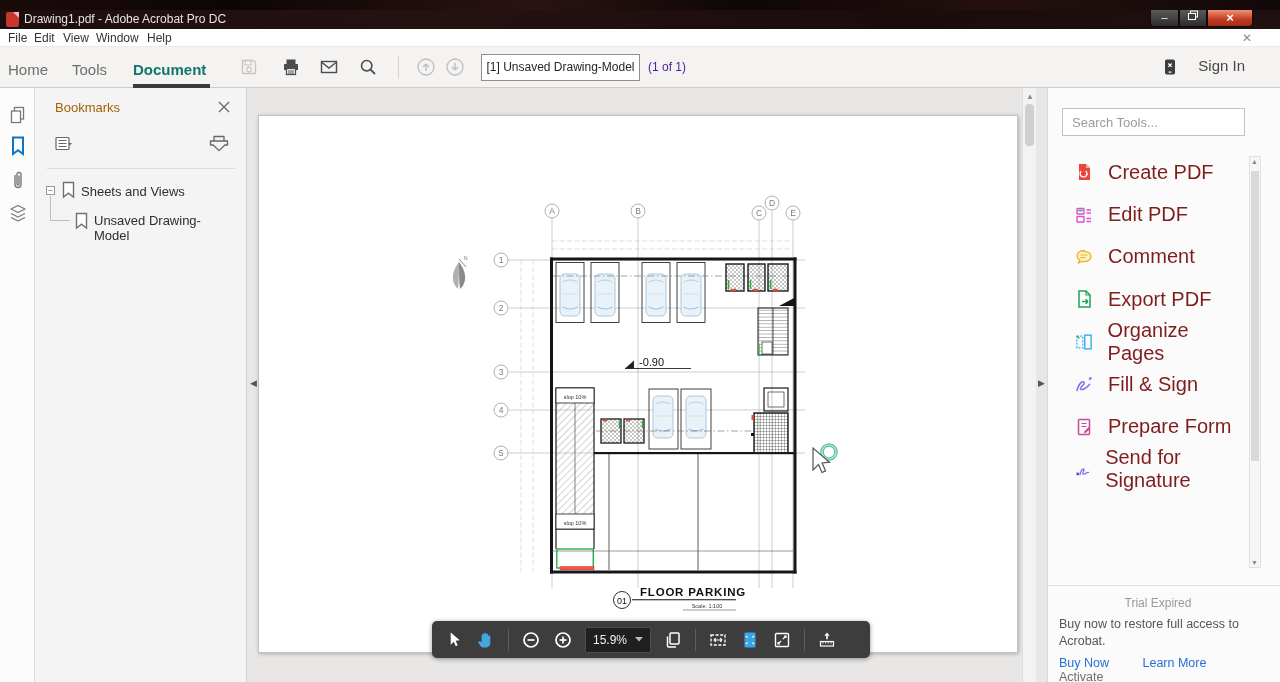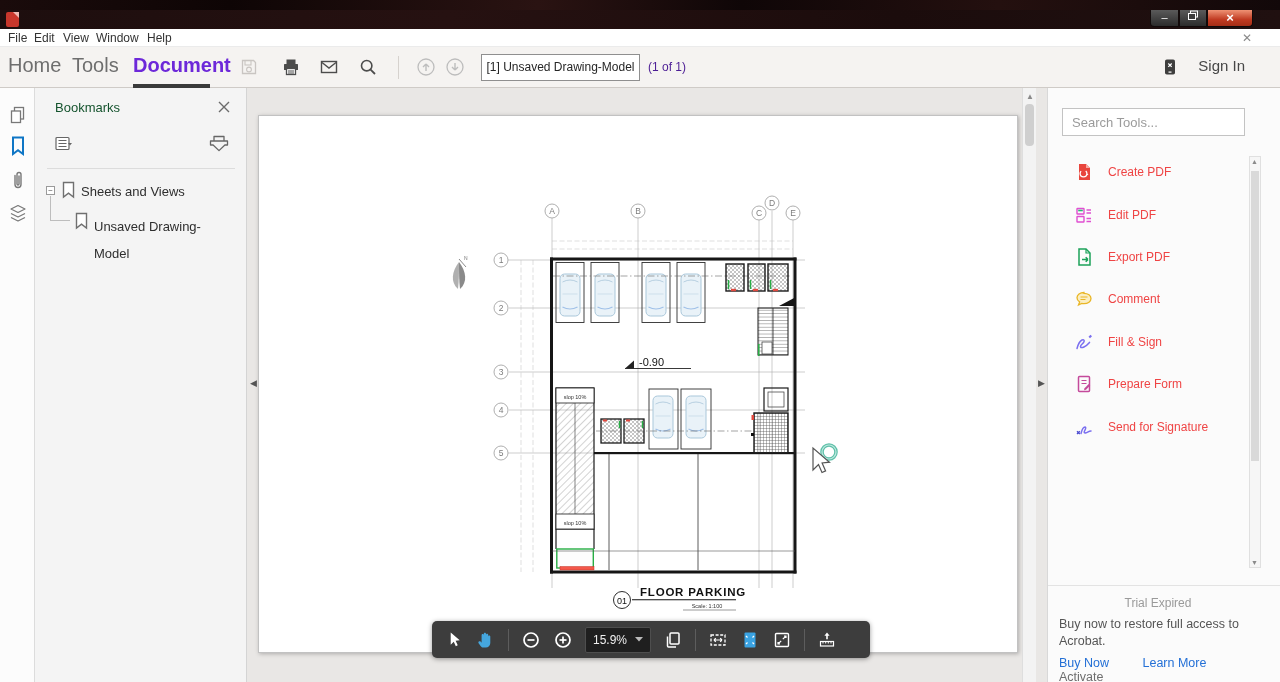--- a/index.html
+++ b/index.html
@@ -27,37 +27,37 @@
     font-weight:bold; font-size:13px; }
 
   
   .menubar { left:0; top:29px; width:1280px; height:18px; background:#ffffff; border-bottom:1px solid #ebebeb;
     font-size:12px; color:#333; }
   .menubar span.mi { position:absolute; top:2px; cursor:default; }
   .menu-close { position:absolute; right:28px; top:2px; color:#8a8a8a; font-size:12px; }
 
   
   .toolbar { left:0; top:47px; width:1280px; height:41px; background:#f5f3f1; border-bottom:1px solid #cfcbc7; }
-  .tab { position:absolute; top:7px; font-size:20px; color:#6e6e6e; }
-  .tab.active { color:#6d28d9; font-weight:bold; }
+  .tab { position:absolute; top:14px; font-size:15px; color:#6e6e6e; }
+  .tab.active { color:#0f766e; font-weight:bold; }
   .tab-underline { position:absolute; left:133px; top:37px; width:77px; height:4px; background:#3a3a3a; }
   .tbicon { position:absolute; top:10px; width:20px; height:20px; }
   .tbsep { position:absolute; left:398px; top:9px; width:1px; height:23px; background:#d6d2ce; }
   .pagebox { position:absolute; left:481px; top:7px; width:159px; height:27px; background:#fff;
     border:1px solid #8f8f8f; font-size:12px; color:#262626; text-align:center; line-height:25px; }
   .pagecount { position:absolute; left:648px; top:13px; font-size:12px; color:#4c1d95; }
   .signin { position:absolute; right:35px; top:10px; font-size:15px; color:#474747; }
   .signin-icon { position:absolute; right:100px; top:10px; }
 
   
   .main { left:0; top:88px; width:1280px; height:594px; background:#e9e9e9; }
   .leftstrip { position:absolute; left:0; top:0; width:35px; height:594px; background:#fcfcfc; border-right:1px solid #dcdcdc; }
   .leftstrip svg { position:absolute; left:8px; }
   .bmpanel { position:absolute; left:35px; top:0; width:212px; height:594px; background:#f4f4f4; border-right:1px solid #d4d4d4; }
-  .bmheader { position:absolute; left:20px; top:12px; font-size:13px; color:#14532d; }
+  .bmheader { position:absolute; left:20px; top:12px; font-size:13px; color:#a16207; }
   .bmclose { position:absolute; left:182px; top:12px; }
   .bmdivider { position:absolute; left:12px; top:80px; width:188px; height:1px; background:#dcdcdc; }
   .bmtree { font-size:13px; color:#2e2e2e; }
   .expander { position:absolute; left:11px; top:98px; width:9px; height:9px; border:1px solid #9a9a9a; background:#fff;
     font-size:8px; line-height:7px; text-align:center; color:#555; }
   .connector { position:absolute; left:15px; top:108px; width:20px; height:25px;
     border-left:1px solid #bdbdbd; border-bottom:1px solid #bdbdbd; }
 
   .docarea { position:absolute; left:247px; top:0; width:800px; height:594px; background:#e9e7e5; }
   .page { position:absolute; left:11px; top:27px; width:760px; height:538px; background:#fff;
@@ -75,21 +75,21 @@
     color:#f0f0f0; font-size:12px; display:flex; align-items:center; justify-content:space-between; padding:0 7px; }
 
   
   .rightpanel { position:absolute; left:1047px; top:0; width:233px; height:594px; background:#fbfbfb; border-left:1px solid #d8d8d8; }
   .searchbox { position:absolute; left:14px; top:20px; width:183px; height:28px; background:#fff;
     border:1px solid #c3c3c3; font-size:13px; color:#555; padding:0 9px; outline:none;
     font-family:"Liberation Sans","DejaVu Sans",sans-serif; }
   .searchbox::placeholder { color:#9b9b9b; }
   .toollist { position:absolute; left:0; top:63px; width:200px; }
   .toolitem { height:42.4px; display:flex; align-items:center; padding-left:26px; gap:14px; cursor:pointer; }
-  .toolitem span { font-size:12px; color:#ef4444; }
+  .toolitem span { font-size:20px; color:#7f1d1d; }
   .rp-scroll { position:absolute; left:201px; top:68px; width:12px; height:412px; background:#f6f6f6; border:1px solid #e0e0e0; }
   .rp-thumb { position:absolute; left:1px; top:14px; width:8px; height:290px; background:#d9d9d9; }
   .rp-divider { position:absolute; left:0; top:497px; width:233px; height:1px; background:#e3e3e3; }
   .trial-title { position:absolute; left:0; top:508px; width:220px; text-align:center; font-size:12px; color:#9a9a9a; }
   .trial-msg { position:absolute; left:11px; top:528px; width:200px; font-size:12.5px; color:#555; line-height:17px; }
   .trial-links { position:absolute; left:11px; top:568px; width:212px; font-size:12.5px; }
   .trial-links .lnk { color:#2470d6; margin-right:30px; cursor:pointer;margin-top:9px; }
   .trial-links .lnk2 { color:#2470d6; margin-right:36px; cursor:pointer; }
   .trial-links .act { color:#6e6e6e; }
 
@@ -98,20 +98,21 @@
 </style>
 </head>
 <body>
 
 <div class="app">
 
   <div class="abs topstrip"></div>
 
   <div class="abs titlebar">
     <span class="appicon"></span>
+    <span class="doctitle">Drawing1.pdf - Adobe Acrobat Pro DC</span>
     <div class="winbtns">
       <div class="winbtn min">–</div>
       <div class="winbtn res">
         <svg width="12" height="11" viewBox="0 0 12 11">
             <rect x="3.5" y="1" width="7" height="6" fill="none" stroke="#fff"></rect>
             <rect x="1.5" y="3.5" width="7" height="6" fill="#3c3c3c" stroke="#fff"></rect>
           </svg>
       </div>
       <div class="winbtn cls">×</div>
     </div>
@@ -207,21 +208,21 @@
       <div class="bmtree">
         <div class="expander">−</div>
         <svg style="position:absolute;left:26px;top:93px" width="15" height="18" viewBox="0 0 15 18">
           <path d="M2.5 1.5h10V16l-5-3.8-5 3.8z" fill="#fff" stroke="#707070" stroke-width="1.4"></path>
         </svg>
         <span style="position:absolute;left:46px;top:96px">Sheets and Views</span>
         <div class="connector"></div>
         <svg style="position:absolute;left:39px;top:124px" width="15" height="18" viewBox="0 0 15 18">
           <path d="M2.5 1.5h10V16l-5-3.8-5 3.8z" fill="#fff" stroke="#707070" stroke-width="1.4"></path>
         </svg>
-        <span style="position:absolute;left:59px;top:125px;width:112px;line-height:27px">Unsaved Drawing-Model</span>
+        <span style="position:absolute;left:59px;top:125px;width:112px;line-height:15px">Unsaved Drawing-Model</span>
       </div>
     </div>
 
     <div class="docarea">
       <span class="edge-arrow" style="left:3px">◀</span>
       <span class="edge-arrow" style="left:791px">▶</span>
 
       <div class="page">
         <svg width="760" height="538" viewBox="0 0 760 538">
           <defs>
@@ -464,32 +465,40 @@
           <svg width="20" height="20" viewBox="0 0 20 20">
             <rect x="3" y="3.5" width="7" height="5.5" rx="0.5" fill="none" stroke="#e04fd1" stroke-width="1.4"></rect>
             <rect x="3" y="11.5" width="7" height="5.5" rx="0.5" fill="none" stroke="#e04fd1" stroke-width="1.4"></rect>
             <path d="M12.5 5h4.5M12.5 8h4.5M12.5 13.5h4.5M12.5 16.5h4.5" stroke="#e04fd1" stroke-width="1.4"></path>
             <rect x="4.2" y="4.7" width="4.6" height="1.6" fill="#2bb673"></rect>
           </svg>
           <span>Edit PDF</span>
         </div>
         <div class="toolitem">
           <svg width="20" height="20" viewBox="0 0 20 20">
+            <path d="M10 3.5c-4 0-7 2.3-7 5.2 0 1.7 1 3.2 2.6 4.2L4.5 16l3.2-1.6c.7.2 1.5.3 2.3.3 4 0 7-2.3 7-5.2s-3-5.2-7-5.2z" fill="#fbeec2" stroke="#e9b626" stroke-width="1.3"></path>
+            <path d="M6.5 8h7M6.5 10.5h5" stroke="#e9b626" stroke-width="1.2"></path>
+          </svg>
+          <span>Comment</span>
+        </div>
+        <div class="toolitem">
+          <svg width="20" height="20" viewBox="0 0 20 20">
             <path d="M5 2h7l4 4v12H5z" fill="none" stroke="#1ca25a" stroke-width="1.5"></path>
             <path d="M12 2v4h4" fill="none" stroke="#1ca25a" stroke-width="1.2"></path>
             <path d="M8 12.5h6m0 0l-2.3-2.3M14 12.5l-2.3 2.3" fill="none" stroke="#1ca25a" stroke-width="1.6"></path>
           </svg>
           <span>Export PDF</span>
         </div>
         <div class="toolitem">
           <svg width="20" height="20" viewBox="0 0 20 20">
-            <path d="M10 3.5c-4 0-7 2.3-7 5.2 0 1.7 1 3.2 2.6 4.2L4.5 16l3.2-1.6c.7.2 1.5.3 2.3.3 4 0 7-2.3 7-5.2s-3-5.2-7-5.2z" fill="#fbeec2" stroke="#e9b626" stroke-width="1.3"></path>
-            <path d="M6.5 8h7M6.5 10.5h5" stroke="#e9b626" stroke-width="1.2"></path>
-          </svg>
-          <span>Comment</span>
+            <rect x="3" y="4" width="6" height="12" fill="none" stroke="#38b3ea" stroke-width="1.3" stroke-dasharray="2 1.4"></rect>
+            <rect x="11" y="3" width="6.5" height="14" fill="none" stroke="#38b3ea" stroke-width="1.5"></rect>
+            <path d="M3 4l2.5 2.5" stroke="#2bb673" stroke-width="1.4"></path>
+          </svg>
+          <span>Organize Pages</span>
         </div>
         <div class="toolitem">
           <svg width="20" height="20" viewBox="0 0 20 20">
             <path d="M3 16.5c1.2-4.5 3-7.5 5-8.5 1.8-.9 2.8.6 1.8 2.2-1 1.7-3 2.6-3.3 4.2-.2 1.4 1.6 1.5 3.4.6 2-.9 3.6-2.3 5.6-4.6" fill="none" stroke="#7a6ff0" stroke-width="1.5" stroke-linecap="round"></path>
             <path d="M14.5 4.8l2-2 1.5 1.5-2 2z" fill="#7a6ff0"></path>
           </svg>
           <span>Fill &amp; Sign</span>
         </div>
         <div class="toolitem">
           <svg width="20" height="20" viewBox="0 0 20 20">

